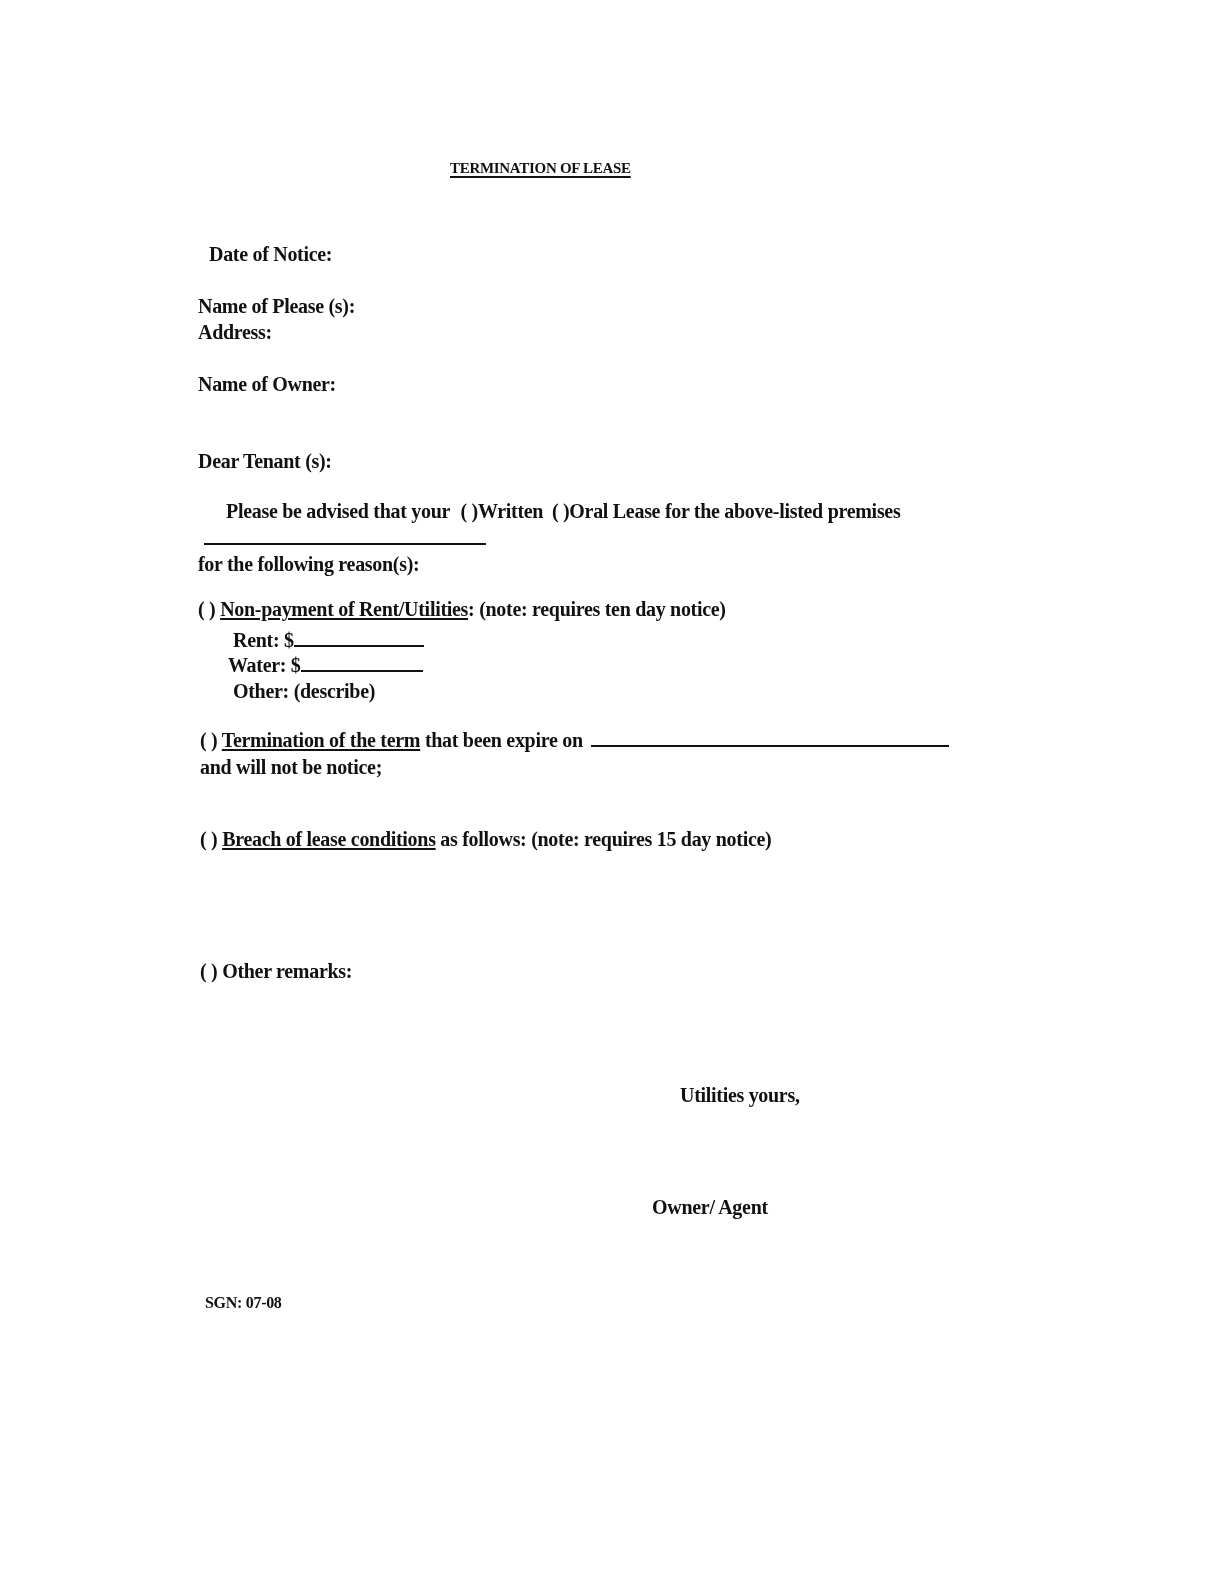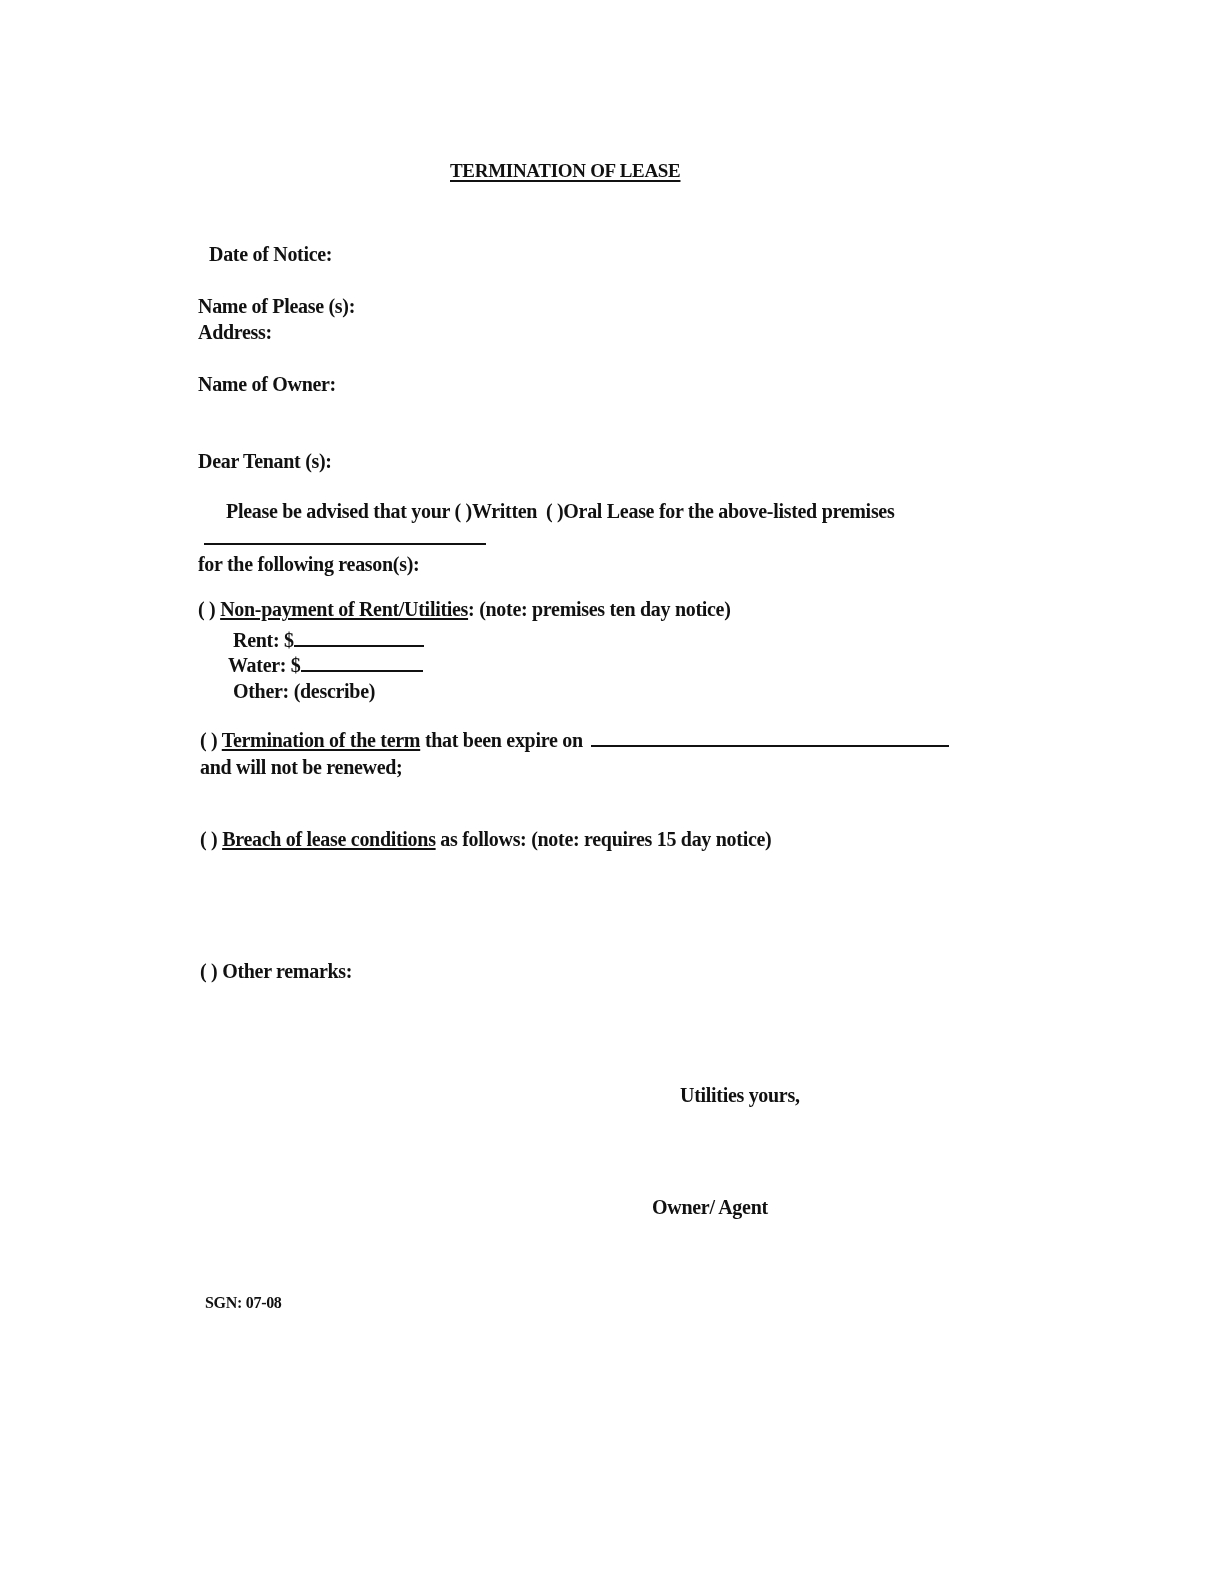--- a/index.html
+++ b/index.html
@@ -14,21 +14,21 @@
       overflow: hidden;
       font-family: "Liberation Serif", "DejaVu Serif", serif;
       font-weight: bold;
       color: #111111;
       font-size: 20px;
       letter-spacing: -0.3px;
     }
     .abs { position: absolute; white-space: nowrap; }
     .title {
       left: 450px; top: 160px;
-      font-size: 19px;
+      font-size: 15px;
       text-decoration: underline;
       text-decoration-thickness: 2px;
       text-underline-offset: 3px;
     }
     .u { text-decoration: underline; text-underline-offset: 2px; }
     .blank {
       display: inline-block;
       border-bottom: 2px solid #111;
       vertical-align: baseline;
       height: 1px;
@@ -45,47 +45,47 @@
 
   <div class="abs" style="left:198px; top:295px;">Name of Please (s):</div>
   <div class="abs" style="left:198px; top:321px;">Address:</div>
 
   <div class="abs" style="left:198px; top:373px;">Name of Owner:</div>
 
   <div class="abs" style="left:198px; top:450px;">Dear Tenant (s):</div>
 
   <div class="abs" style="left:226px; top:500px;">
     <span>Please be advised that your</span>
-    <span style="">( )Written</span>
+    <span style="margin-left:6px;">( )Written</span>
     <span style="margin-left:4px;">( )Oral</span>
     <span>Lease for the above-listed premises</span>
   </div>
   <div class="abs" style="left:198px; top:527px;">
     <span class="blank" style="width:282px; margin-left:6px;"></span>
   </div>
   <div class="abs" style="left:198px; top:553px;">for the following reason(s):</div>
 
   <div class="abs" style="left:198px; top:598px;">
     <span>( )</span>
-    <span class="u">Non-payment of Rent/Utilities</span><span>: (note: premises ten day notice)</span>
+    <span class="u">Non-payment of Rent/Utilities</span><span>: (note: requires ten day notice)</span>
   </div>
   <div class="abs" style="left:233px; top:629px;">
     <span>Rent: $</span><span class="blank" style="width:130px;"></span>
   </div>
   <div class="abs" style="left:228px; top:654px;">
     <span>Water: $</span><span class="blank" style="width:122px;"></span>
   </div>
   <div class="abs" style="left:233px; top:680px;">Other: (describe)</div>
 
   <div class="abs" style="left:200px; top:729px;">
     <span>( )</span>
     <span class="u">Termination of the term</span><span> that been expire on</span>
     <span class="blank" style="width:358px; margin-left:4px;"></span>
   </div>
-  <div class="abs" style="left:200px; top:756px;">and will not be renewed;</div>
+  <div class="abs" style="left:200px; top:756px;">and will not be notice;</div>
 
   <div class="abs" style="left:200px; top:828px;">
     <span>( )</span>
     <span class="u">Breach of lease conditions</span><span> as follows: (note: requires 15 day notice)</span>
   </div>
 
   <div class="abs" style="left:200px; top:960px;">
     <span>( )</span>
     <span>Other remarks:</span>
   </div>

